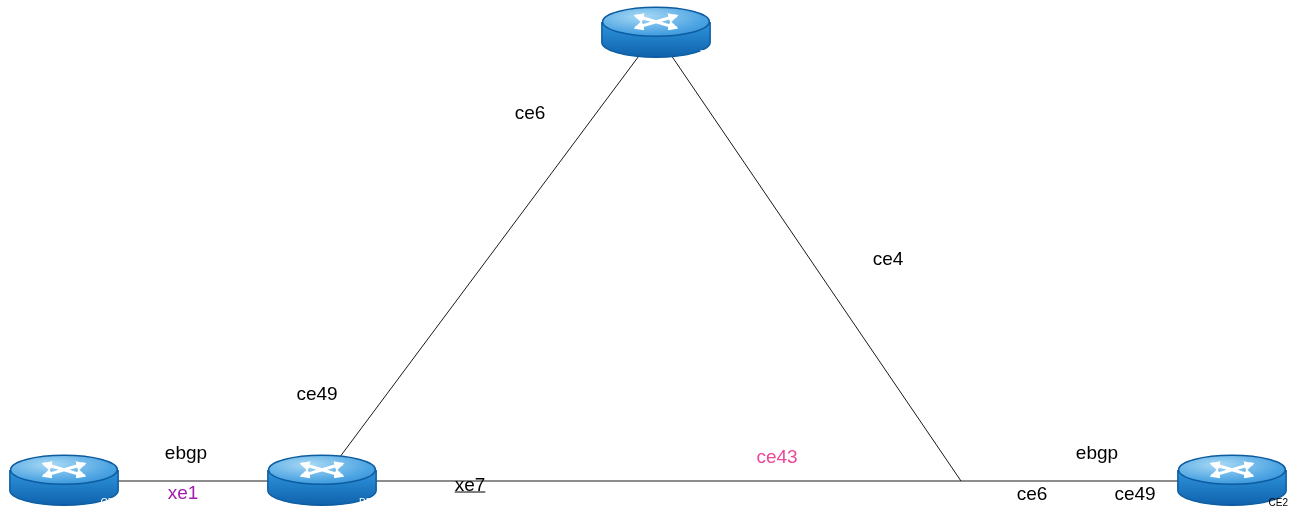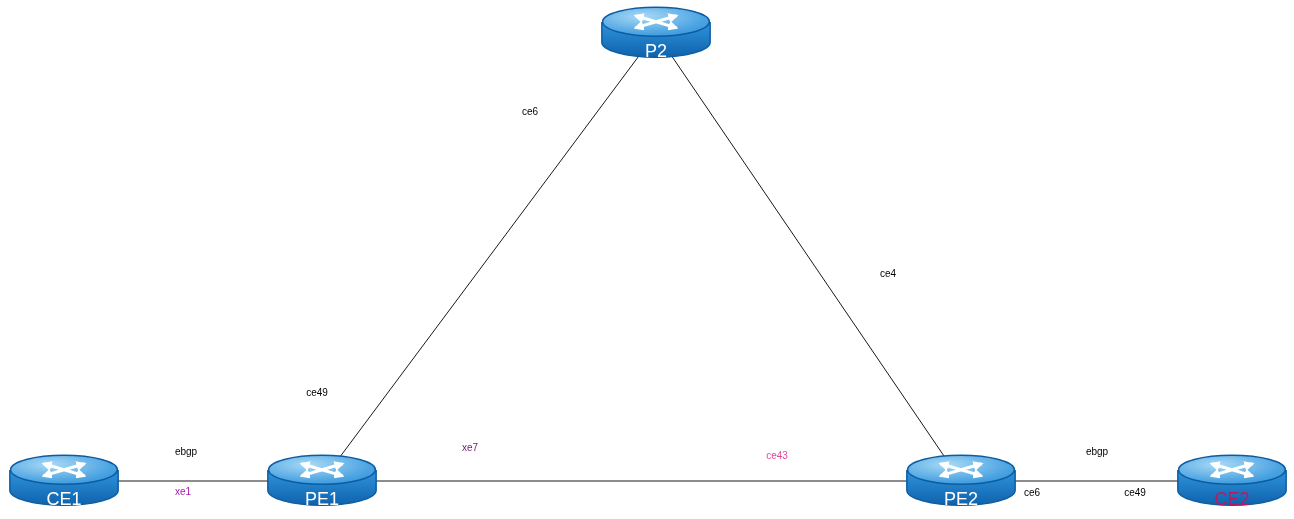--- a/index.html
+++ b/index.html
@@ -35,28 +35,28 @@
   }
   .router-svg {
     width: 100%;
     height: 100%;
     display: block;
   }
   .node-label {
     position: absolute;
     left: 0; right: 0;
     bottom: 2px;
-    text-align: center;
-    font-size: 18px;
+    text-align: right;
+    font-size: 10px;
     line-height: 1;
   }
   .edge-label {
     position: absolute;
     transform: translate(-50%, -50%);
-    font-size: 10px;
+    font-size: 19px;
     line-height: 1;
     white-space: nowrap;
   }
 </style>
 </head>
 <body>
 
 <div class="canvas" id="canvas" style="background: rgb(255, 255, 255);">
   <svg id="links-layer" xmlns="http://www.w3.org/2000/svg">
       <defs>
@@ -113,52 +113,39 @@
           <ellipse cx="60" cy="19" rx="57.2" ry="15.5" fill="url(#topGrad)" stroke="#0c5ca0" stroke-width="1.6"></ellipse>
           <g stroke="#ffffff" stroke-width="3.2">
             <line x1="60" y1="19" x2="38" y2="12.5" marker-end="url(#ah)"></line>
             <line x1="60" y1="19" x2="82" y2="25.5" marker-end="url(#ah)"></line>
             <line x1="60" y1="19" x2="82" y2="12.5" marker-end="url(#ah)"></line>
             <line x1="60" y1="19" x2="38" y2="25.5" marker-end="url(#ah)"></line>
           </g>
         </svg>
         <span class="node-label" style="color: rgb(255, 255, 255);">PE1</span>
       </div>
-      <div class="node" style="left: 905px; top: 452px;">
-        <svg class="router-svg" viewBox="0 0 120 62">
-          <path d="M2 20 L2 41 A58 16 0 0 0 118 41 L118 20 Z" fill="url(#bodyGrad)" stroke="#0c5ca0" stroke-width="1.6"></path>
-          <ellipse cx="60" cy="19" rx="57.2" ry="15.5" fill="url(#topGrad)" stroke="#0c5ca0" stroke-width="1.6"></ellipse>
-          <g stroke="#ffffff" stroke-width="3.2">
-            <line x1="60" y1="19" x2="38" y2="12.5" marker-end="url(#ah)"></line>
-            <line x1="60" y1="19" x2="82" y2="25.5" marker-end="url(#ah)"></line>
-            <line x1="60" y1="19" x2="82" y2="12.5" marker-end="url(#ah)"></line>
-            <line x1="60" y1="19" x2="38" y2="25.5" marker-end="url(#ah)"></line>
-          </g>
-        </svg>
-        <span class="node-label" style="color: rgb(255, 255, 255);">PE2</span>
-      </div>
       <div class="node" style="left: 1176px; top: 452px;">
         <svg class="router-svg" viewBox="0 0 120 62">
           <path d="M2 20 L2 41 A58 16 0 0 0 118 41 L118 20 Z" fill="url(#bodyGrad)" stroke="#0c5ca0" stroke-width="1.6"></path>
           <ellipse cx="60" cy="19" rx="57.2" ry="15.5" fill="url(#topGrad)" stroke="#0c5ca0" stroke-width="1.6"></ellipse>
           <g stroke="#ffffff" stroke-width="3.2">
             <line x1="60" y1="19" x2="38" y2="12.5" marker-end="url(#ah)"></line>
             <line x1="60" y1="19" x2="82" y2="25.5" marker-end="url(#ah)"></line>
             <line x1="60" y1="19" x2="82" y2="12.5" marker-end="url(#ah)"></line>
             <line x1="60" y1="19" x2="38" y2="25.5" marker-end="url(#ah)"></line>
           </g>
         </svg>
-        <span class="node-label" style="color: #be185d;">CE2</span>
+        <span class="node-label" style="color: #000000;">CE2</span>
       </div>
     </div>
   <div id="labels-layer">
       <span class="edge-label" style="left: 186px; top: 452px; color: rgb(0, 0, 0);">ebgp</span>
       <span class="edge-label" style="left: 183px; top: 492px; color: #a21caf;">xe1</span>
-      <span class="edge-label" style="left: 470px; top: 448px; color: #701a75;">xe7</span>
+      <span class="edge-label" style="left: 470px; top: 484px; color: #000000; text-decoration: underline;">xe7</span>
       <span class="edge-label" style="left: 777px; top: 456px; color: #ec4899;">ce43</span>
       <span class="edge-label" style="left: 1097px; top: 452px; color: rgb(0, 0, 0);">ebgp</span>
       <span class="edge-label" style="left: 1032px; top: 493px; color: rgb(0, 0, 0);">ce6</span>
       <span class="edge-label" style="left: 1135px; top: 493px; color: rgb(0, 0, 0);">ce49</span>
       <span class="edge-label" style="left: 317px; top: 393px; color: rgb(0, 0, 0);">ce49</span>
       <span class="edge-label" style="left: 530px; top: 112px; color: rgb(0, 0, 0);">ce6</span>
-      <span class="edge-label" style="left: 888px; top: 274px; color: rgb(0, 0, 0);">ce4</span>
+      <span class="edge-label" style="left: 888px; top: 258px; color: rgb(0, 0, 0);">ce4</span>
     </div>
 </div>
 
 </body></html>

